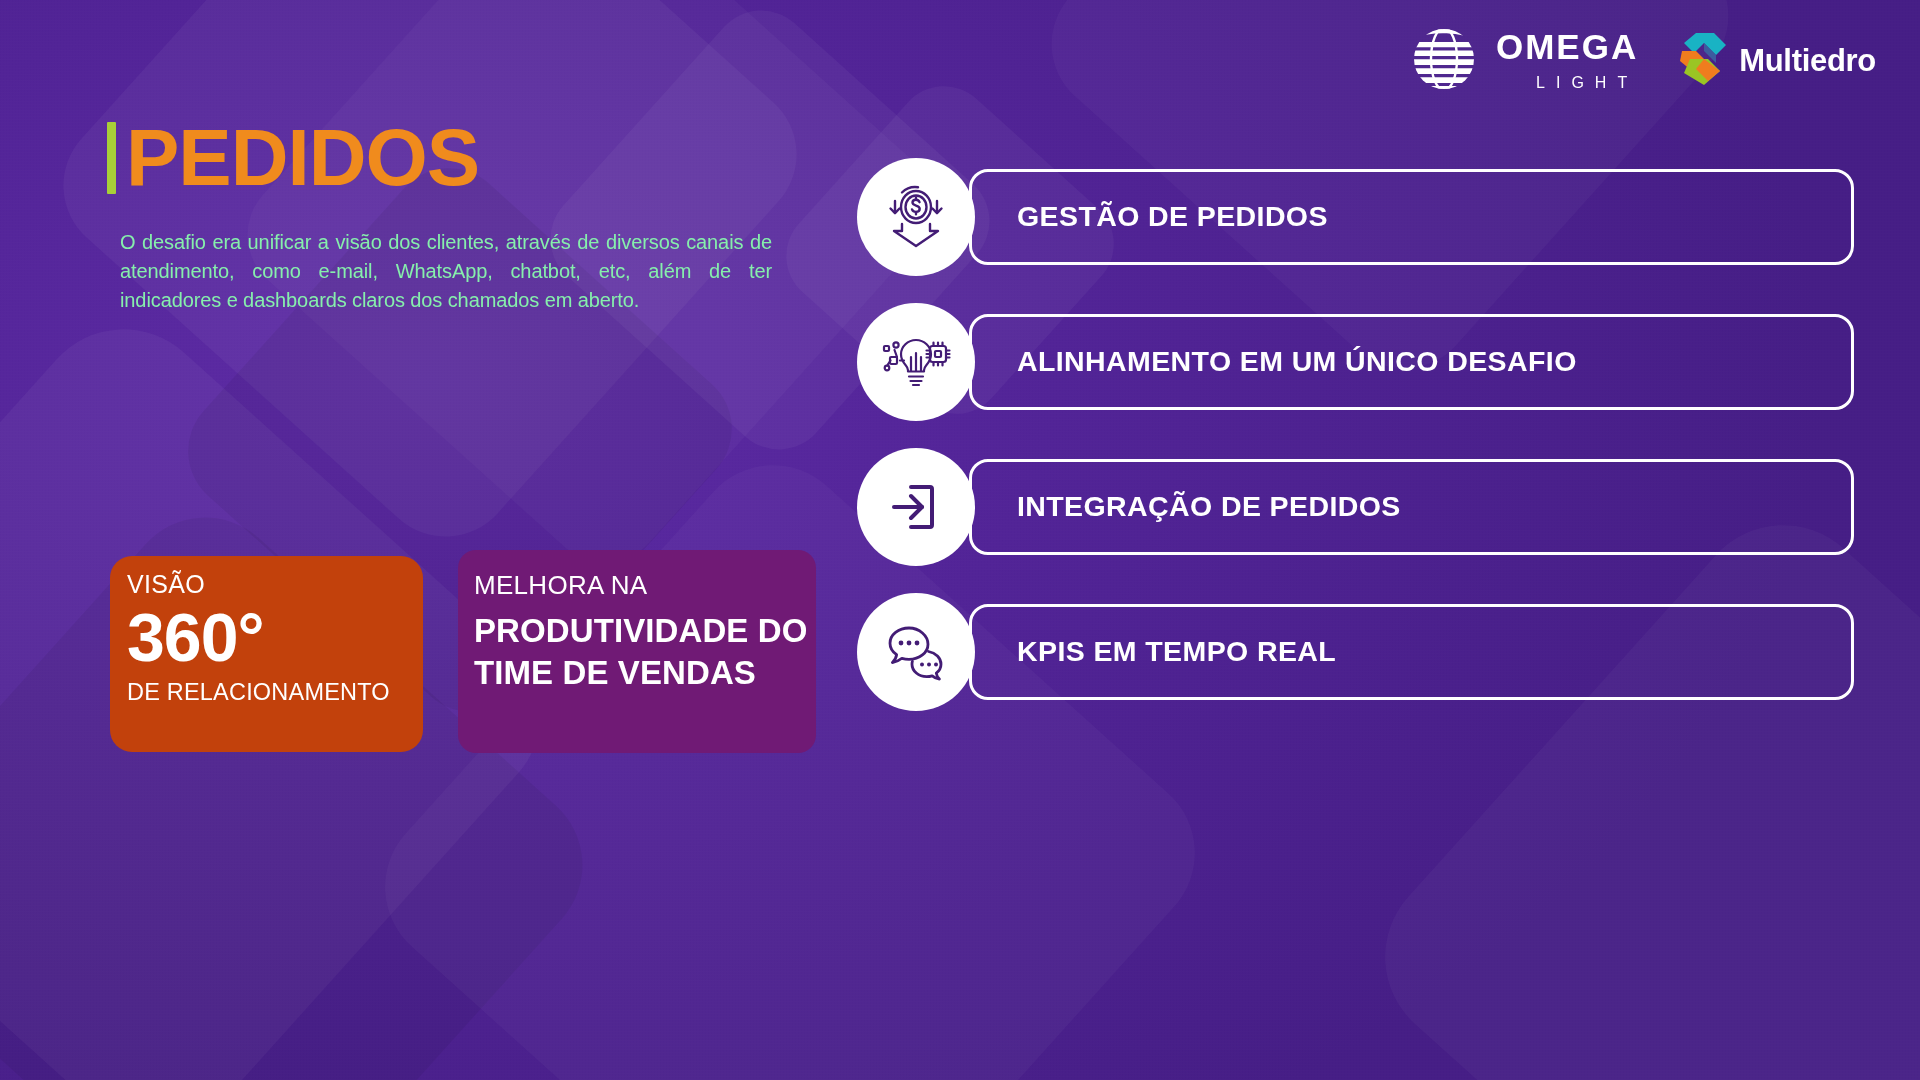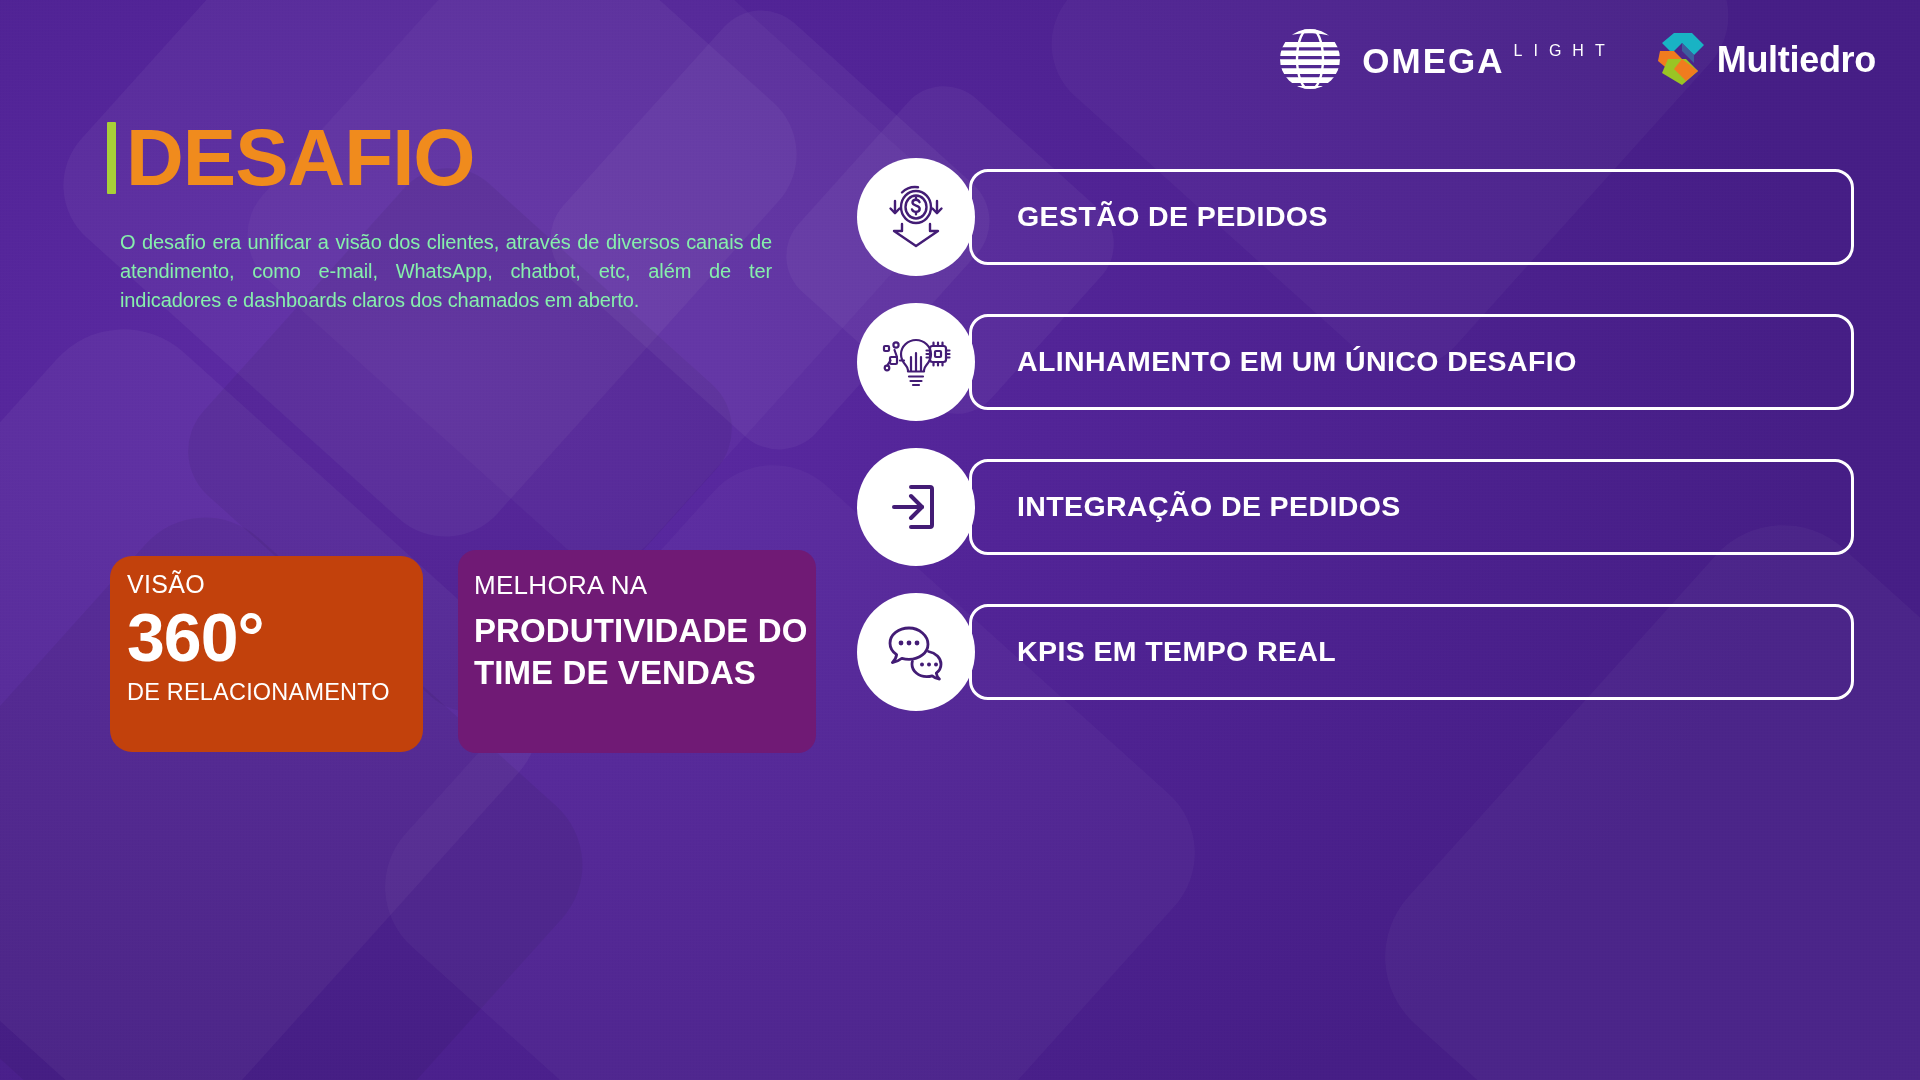--- a/index.html
+++ b/index.html
@@ -35,32 +35,32 @@
   .grain{
     position:absolute;inset:0;opacity:0.16;
     background-image:
       repeating-linear-gradient(0deg, rgba(255,255,255,.035) 0 1px, transparent 1px 3px),
       repeating-linear-gradient(90deg, rgba(0,0,0,.035) 0 1px, transparent 1px 3px);
   }
 
   
   .logos{position:absolute;right:44px;top:22px;display:flex;align-items:center;gap:36px;z-index:20;}
   .omega{display:flex;align-items:center;gap:16px;}
-  .omega-text{display:flex;flex-direction:row;align-items:flex-start;}
+  .omega-text{display:flex;flex-direction:column;align-items:flex-end;}
   .omega-name{
     color:#fff;font-weight:bold;font-size:35px;letter-spacing:2.0px;line-height:1;
     font-family:"Liberation Sans",sans-serif;
   }
   .omega-rule{height:2px;background:rgba(255,255,255,.75);margin:5px 0 4px;}
   .omega-sub{
     color:#fff;font-size:16px;letter-spacing:11px;line-height:1;text-align:center;
     padding-left:9px;
   }
   .multi{display:flex;align-items:center;gap:9px;}
-  .multi-name{color:#fff;font-weight:bold;font-size:36px;letter-spacing:-0.3px;line-height:1;}
+  .multi-name{color:#fff;font-weight:bold;font-size:31px;letter-spacing:-0.3px;line-height:1;}
 
   
   .left{position:absolute;left:0;top:0;width:840px;height:1080px;z-index:10;}
 
   .title-row{position:absolute;left:107px;top:118px;display:flex;align-items:center;gap:10px;}
   .title-bar{width:9px;height:72px;background:#A8CF38;border-radius:1px;}
   .title-text{
     color:#F08B1D;font-size:80px;font-weight:bold;line-height:1;
     letter-spacing:-1px;
   }
@@ -169,21 +169,21 @@
     </span>
     <div class="multi-name">Multiedro</div>
   </div>
 
 </div>
 
 <div class="left">
 
   <div class="title-row">
     <div class="title-bar"></div>
-    <div class="title-text">DESAFIO</div>
+    <div class="title-text">PEDIDOS</div>
   </div>
 
   <div class="para">O desafio era unificar a visão dos clientes, através de diversos canais de atendimento, como e-mail, WhatsApp, chatbot, etc, além de ter indicadores e dashboards claros dos chamados em aberto.</div>
 
   <div class="card-teal">
     <div class="ct-top">VISÃO</div>
     <div class="ct-big">360°</div>
     <div class="ct-bot">DE RELACIONAMENTO</div>
   </div>
 

